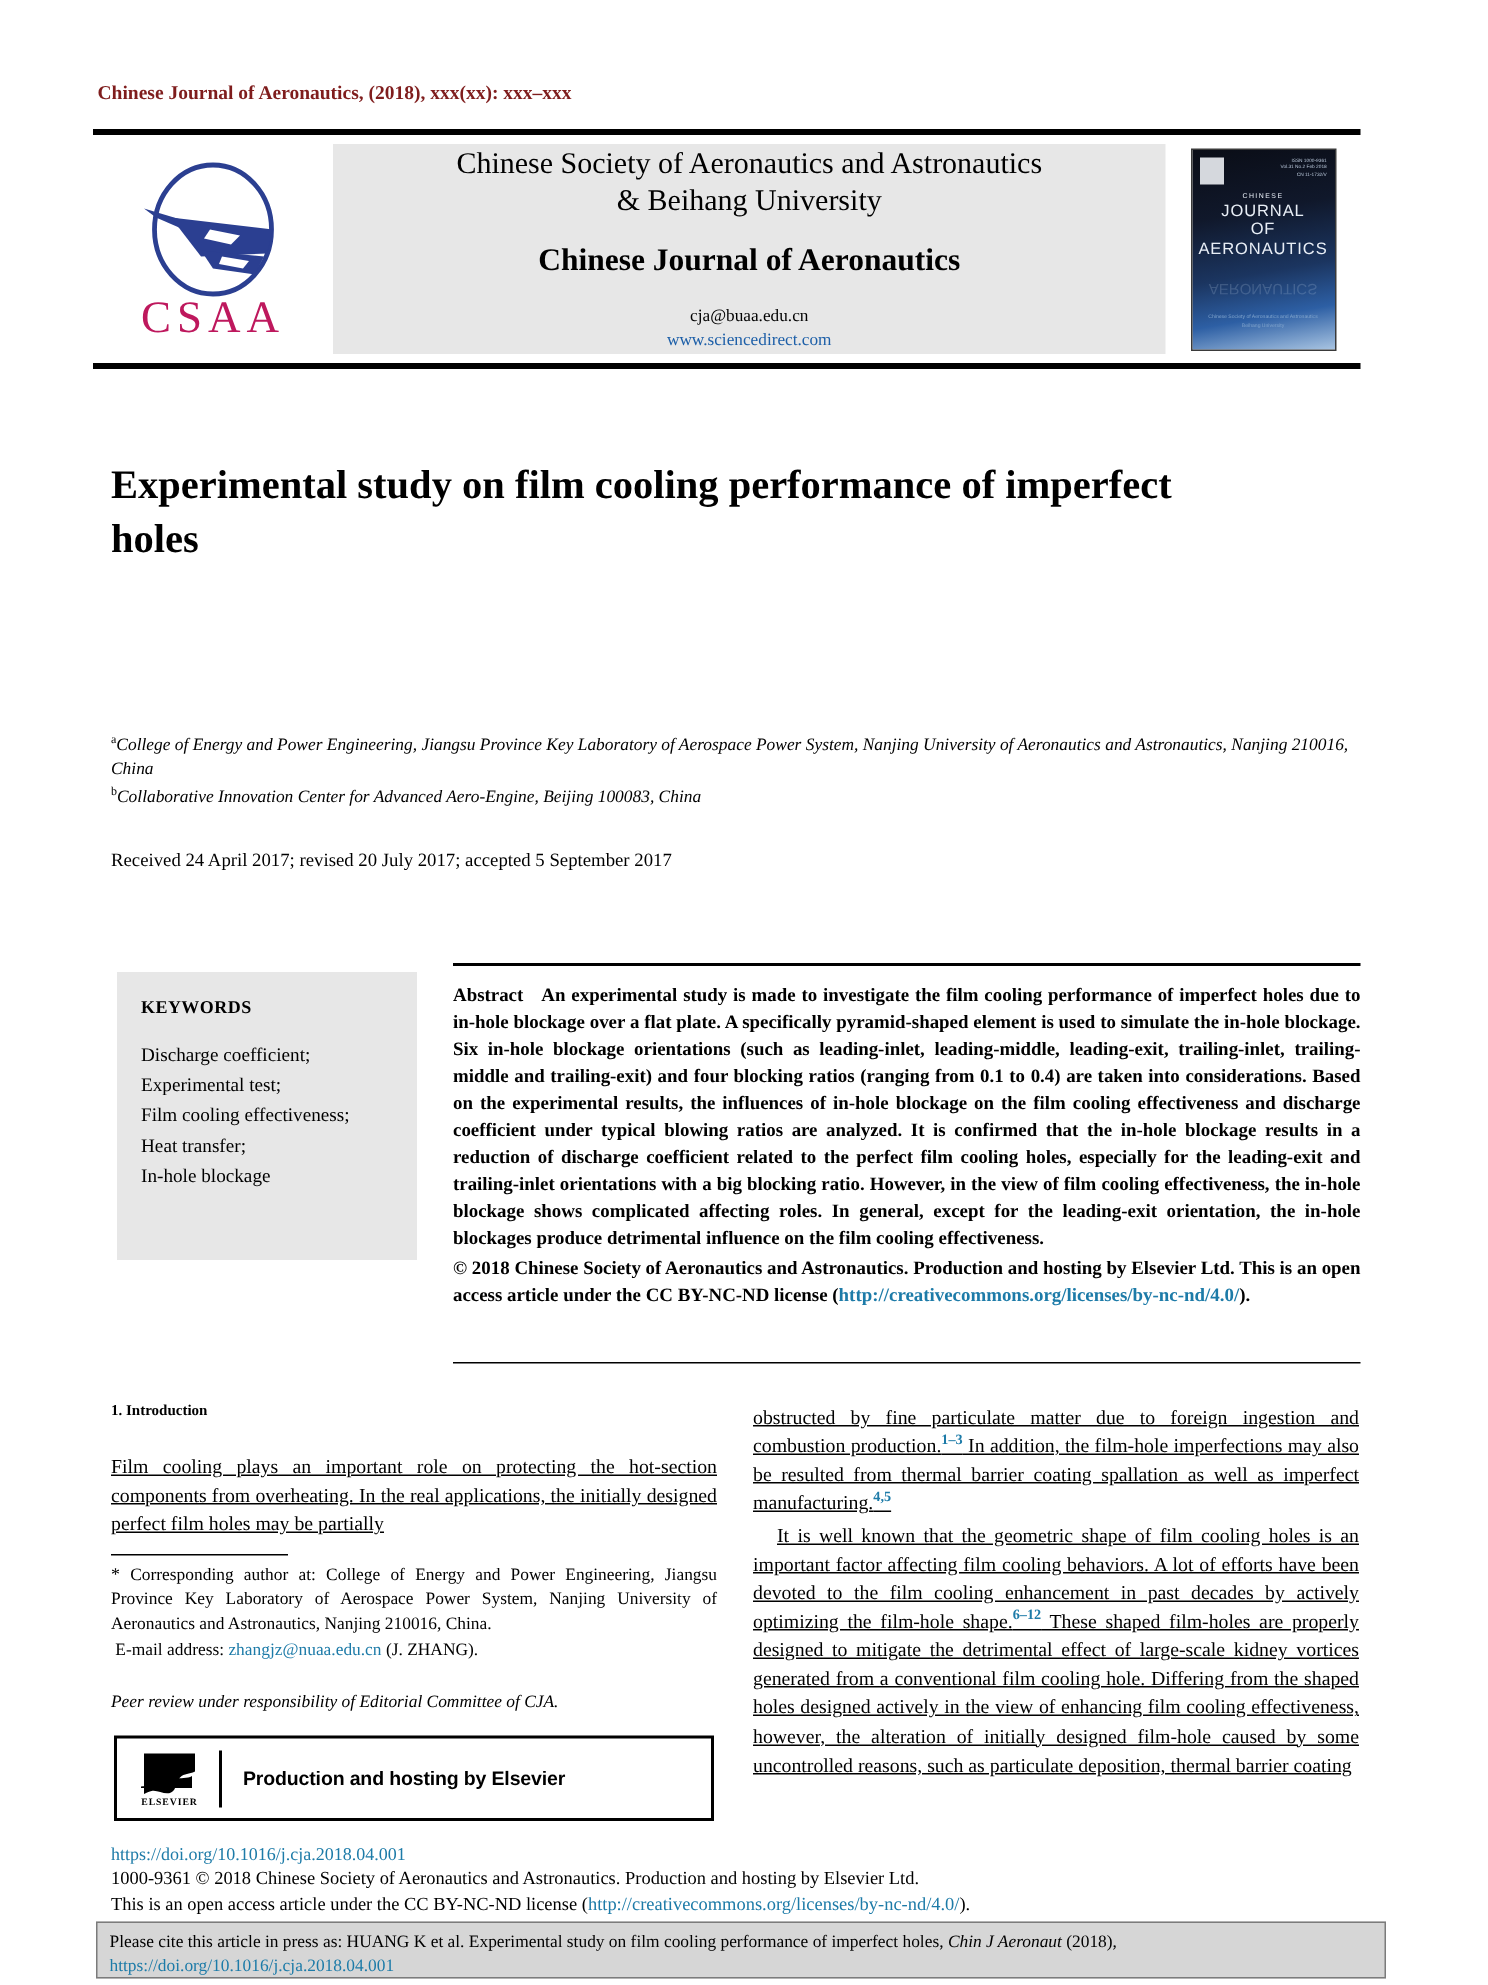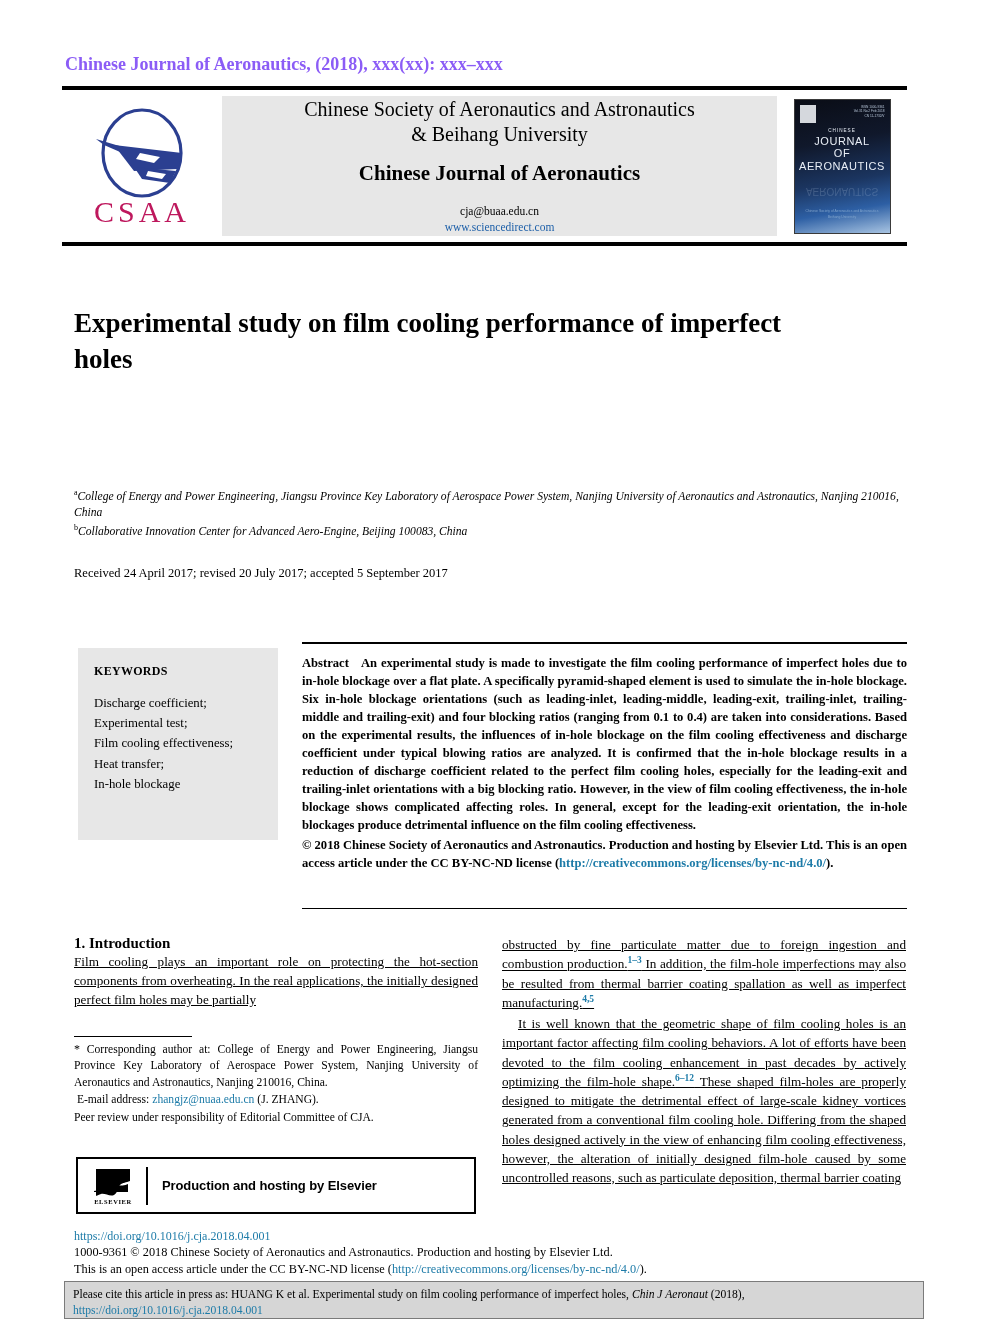--- a/index.html
+++ b/index.html
@@ -42,22 +42,22 @@
     color: #ffffff;
   }
 
   
   .running-head {
     position: absolute;
     left: 65px;
     top: 54px;
     font-family: "Liberation Serif", serif;
     font-weight: bold;
-    font-size: 18px;
-    color: #8b5cf6;
+    font-size: 13px;
+    color: #7f1d1d;
     letter-spacing: 0px;
   }
 
   
   .masthead {
     position: absolute;
     left: 62px;
     top: 86px;
     width: 845px;
     height: 160px;
@@ -310,23 +310,24 @@
     top: 935px;
     width: 404px;
   }
   .col-right {
     position: absolute;
     left: 502px;
     top: 935px;
     width: 404px;
   }
   .sec-head {
-    font-size: 15px;
-    font-weight: bold;
-    font-family: "Liberation Serif", serif;
+    font-size: 10px;
+    font-weight: bold;
+    font-family: "Liberation Serif", serif;
+    margin-bottom: 22px;
   }
   .body-p {
     font-size: 13.2px;
     line-height: 1.45;
     text-align: justify;
     font-family: "Liberation Serif", serif;
     margin: 0 0 2px 0;
     text-decoration: underline;
   }
   .body-p.indent { text-indent: 16px; }
@@ -346,21 +347,21 @@
   }
   .fn-text {
     font-size: 11.6px;
     line-height: 1.42;
     text-align: justify;
     font-family: "Liberation Serif", serif;
   }
   .fn-text .star { font-size: 12px; }
   .fn-line { margin: 0; }
   .fn-email { margin-top: 1px; }
-  .fn-peer { margin-top: 1px; }
+  .fn-peer { margin-top: 18px; font-style: italic; }
 
   
   .els-box {
     position: absolute;
     left: 76px;
     top: 1157px;
     width: 400px;
     height: 57px;
     border: 2px solid #000;
     box-sizing: border-box;

